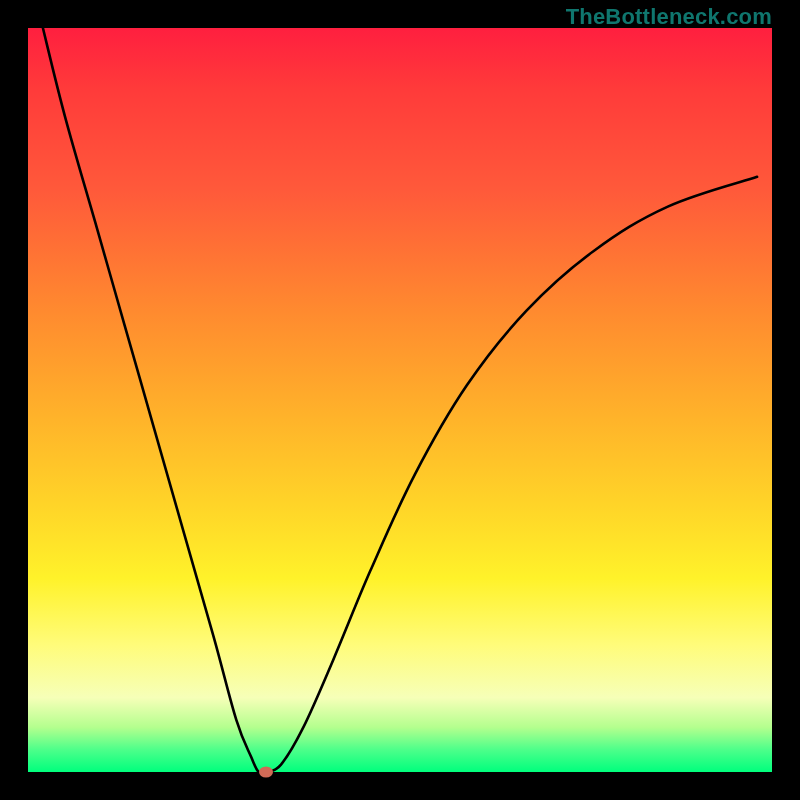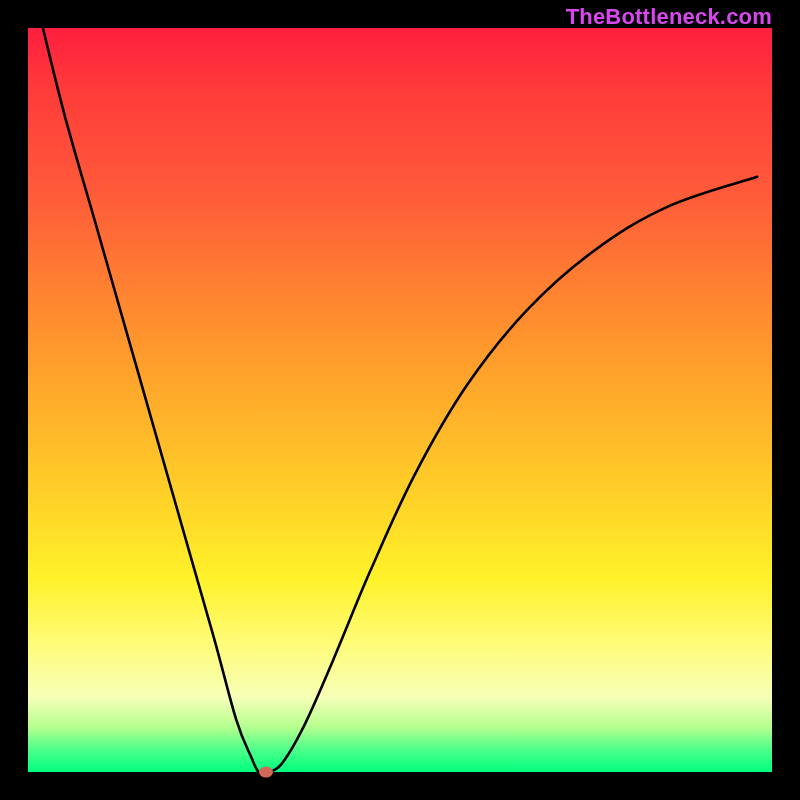--- a/index.html
+++ b/index.html
@@ -10,21 +10,21 @@
     background: #000;
     position: relative;
   }
   .watermark {
     position: absolute;
     top: 4px;
     right: 28px;
     font-family: Arial, Helvetica, sans-serif;
     font-size: 22px;
     font-weight: 600;
-    color: #d946ef;
+    color: #0f766e;
     letter-spacing: 0.2px;
     z-index: 10;
   }
   .plot-area {
     position: absolute;
     left: 28px;
     top: 28px;
     width: 744px;
     height: 744px;
     

